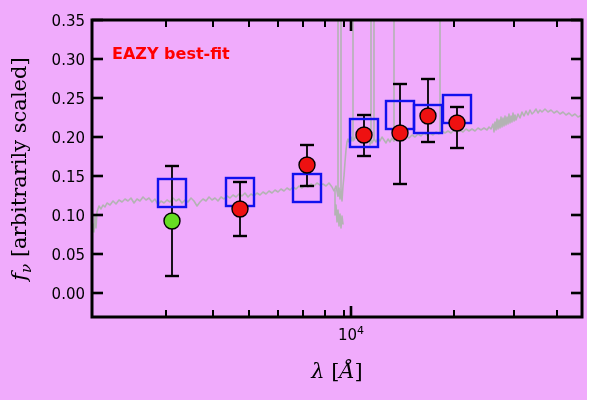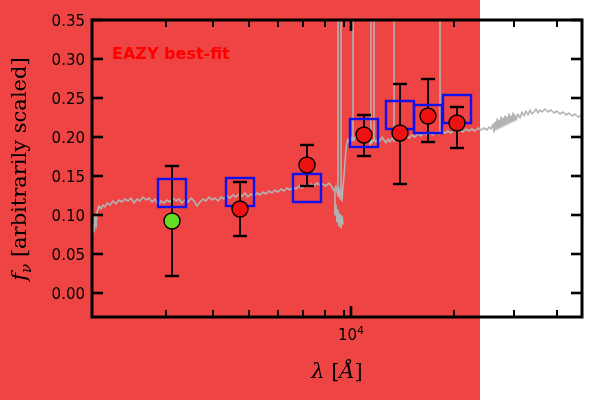--- a/index.html
+++ b/index.html
@@ -8,23 +8,23 @@
     background: #ffffff;
   }
   body {
     width: 600px;
     height: 400px;
     font-family: "DejaVu Sans", sans-serif;
     overflow: hidden;
   }
   #figure {
     position: relative;
-    width: 480px;
+    width: 587px;
     height: 400px;
-    background: #ef4444;
+    background: #f0abfc;
     text-align: right;
   }
   #plot-svg {
     position: absolute;
     left: 0;
     top: 0;
   }
   .tick-label {
     font-family: "DejaVu Sans", sans-serif;
     font-size: 15px;

